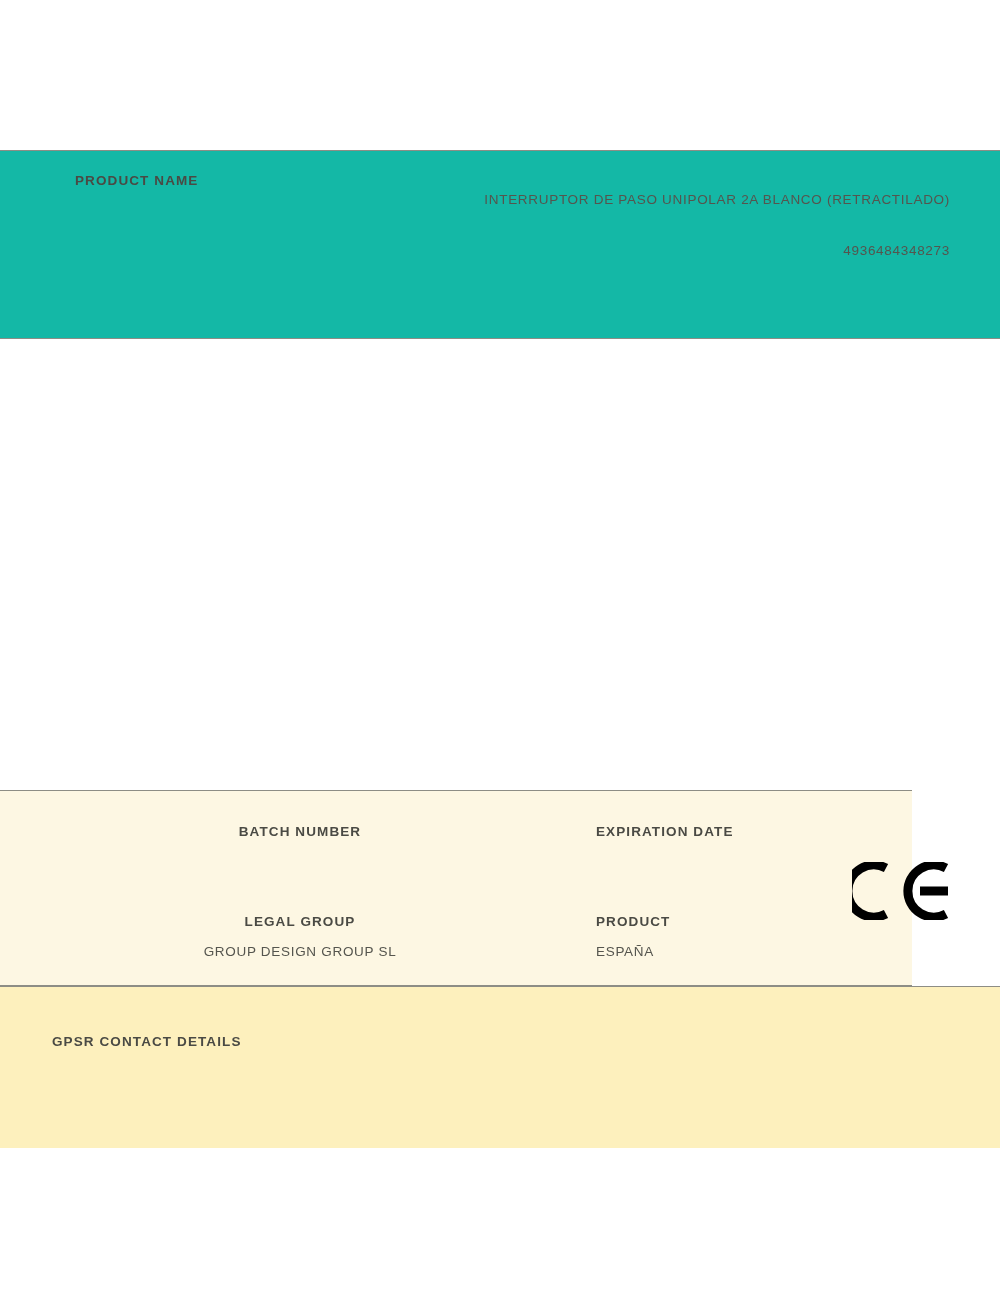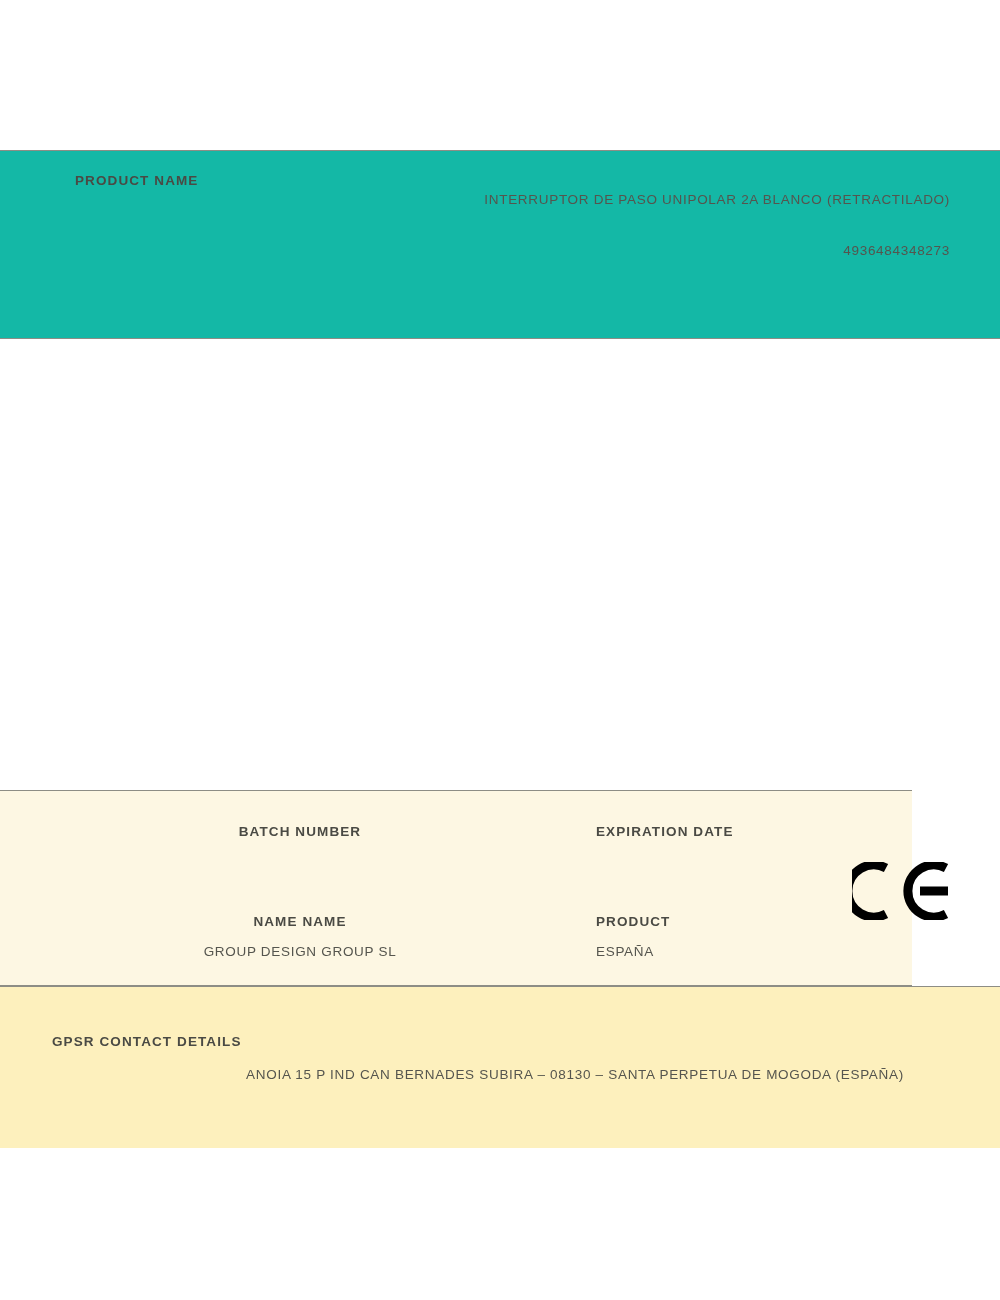--- a/index.html
+++ b/index.html
@@ -163,35 +163,34 @@
   </div>
 
   <div class="block-middle"></div>
 
   <div class="block-batch">
     <div class="batch-grid">
 
       <div class="col-a row-1 field-label">BATCH NUMBER</div>
       <div class="col-b row-1 field-label">EXPIRATION DATE</div>
 
-      <div class="col-a row-2 field-label">NAME NAME</div>
+      <div class="col-a row-2 field-label">LEGAL GROUP</div>
       <div class="col-b row-2 field-label">PRODUCT</div>
 
       <div class="col-a row-3 field-value">GROUP DESIGN GROUP SL</div>
       <div class="col-b row-3 field-value">ESPAÑA</div>
 
     </div>
   </div>
 
   <div class="ce-mark">
     <svg width="100" height="58" viewBox="0 0 100 58" xmlns="http://www.w3.org/2000/svg">
       <path d="M34 6 A26 26 0 1 0 34 52" fill="none" stroke="#000000" stroke-width="9"></path>
       <path d="M94 6 A26 26 0 1 0 94 52" fill="none" stroke="#000000" stroke-width="9"></path>
       <rect x="68" y="24.5" width="28" height="9" fill="#000000"></rect>
     </svg>
   </div>
 
   <div class="block-gpsr">
     <div class="gpsr-label field-label">GPSR CONTACT DETAILS</div>
-    <div class="gpsr-value field-value">ANOIA 15 P IND CAN BERNADES SUBIRA – 08130 – SANTA PERPETUA DE MOGODA (ESPAÑA)</div>
   </div>
 
 </div>
 
 </body></html>

